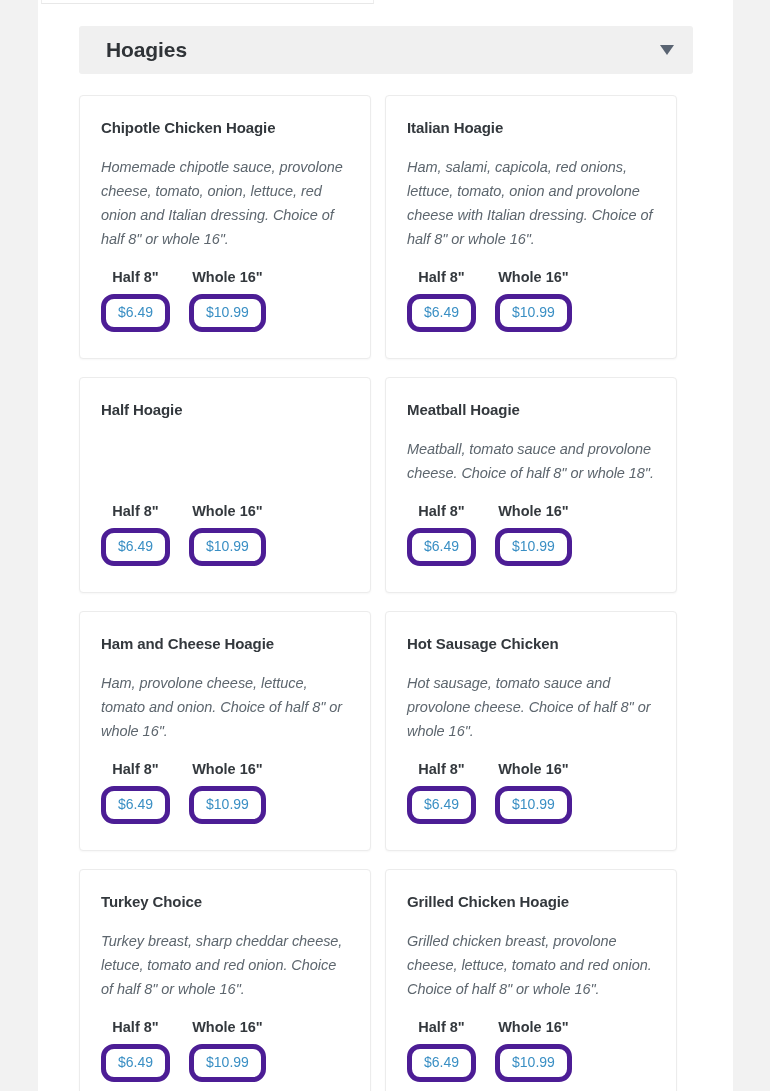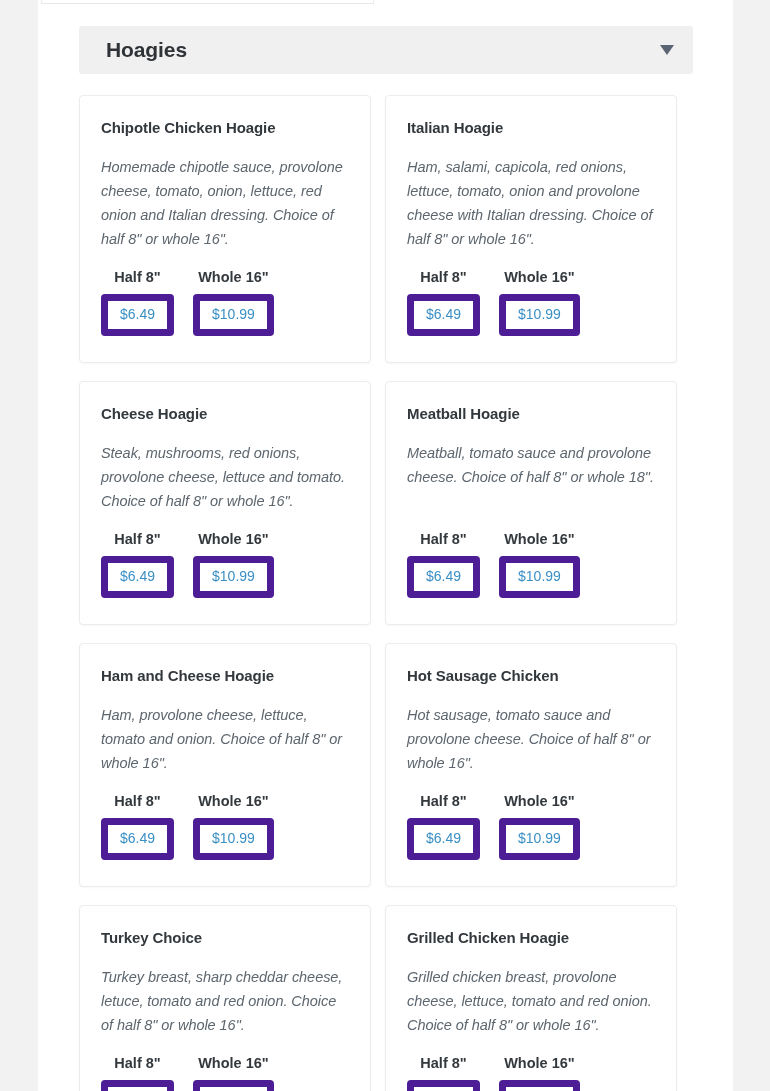--- a/index.html
+++ b/index.html
@@ -127,22 +127,22 @@
   .option-label {
     font-size: 14.5px;
     font-weight: bold;
     color: #33383d;
     margin-bottom: 9px;
     white-space: nowrap;
   }
 
   .price-button {
     display: inline-block;
-    border: 7px solid #4c1d95;
-    border-radius: 4px;
+    border: 5px solid #4c1d95;
+    border-radius: 13px;
     background: #ffffff;
     color: #3a8fc4;
     font-size: 14px;
     padding: 6px 12px 7px 12px;
     cursor: pointer;
     white-space: nowrap;
     line-height: 1.1;
   }
 </style>
 </head>
@@ -180,22 +180,21 @@
           <div class="option-label">Half 8"</div>
           <button class="price-button">$6.49</button>
         </div>
         <div class="option">
           <div class="option-label">Whole 16"</div>
           <button class="price-button">$10.99</button>
         </div>
       </div>
     </div>
     <div class="menu-card">
-      <div class="card-title">Cheese Hoagie</div>
-      <div class="card-desc">Steak, mushrooms, red onions, provolone cheese, lettuce and tomato. Choice of half 8" or whole 16".</div>
+      <div class="card-title">Half Hoagie</div>
       <div class="options-row">
         <div class="option">
           <div class="option-label">Half 8"</div>
           <button class="price-button">$6.49</button>
         </div>
         <div class="option">
           <div class="option-label">Whole 16"</div>
           <button class="price-button">$10.99</button>
         </div>
       </div>

